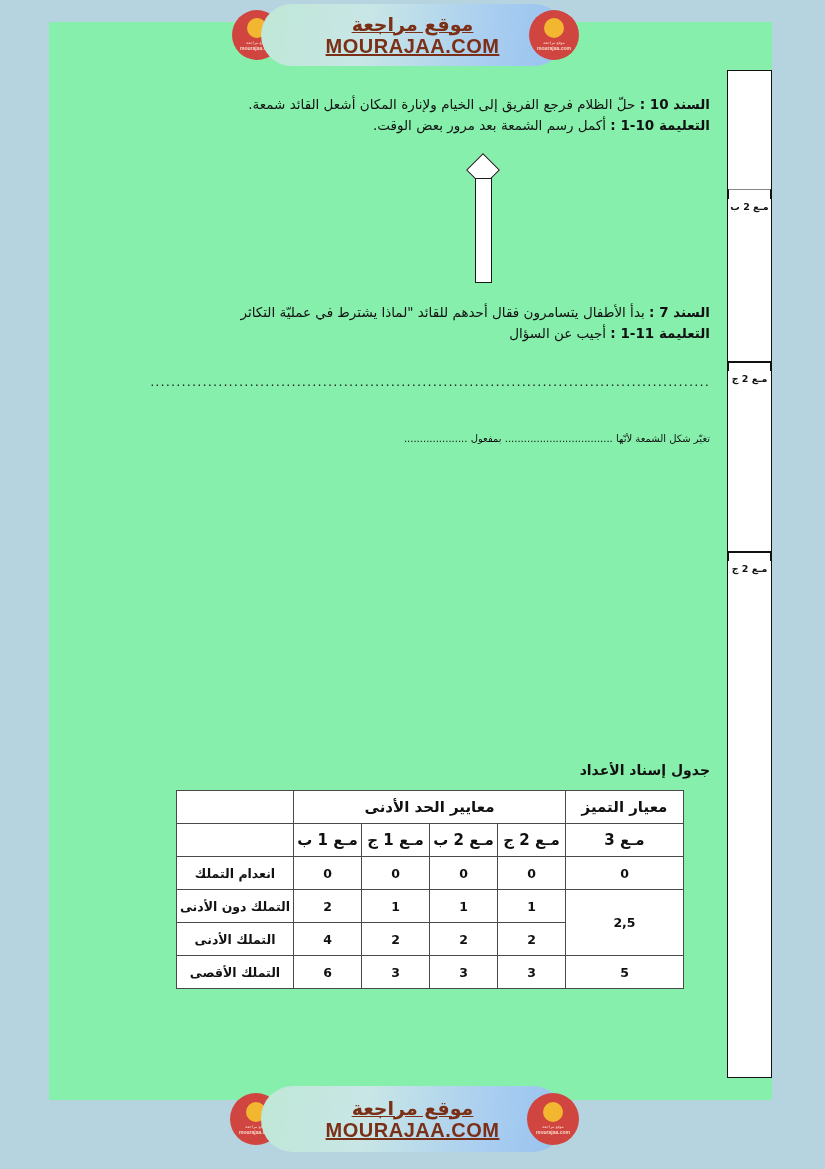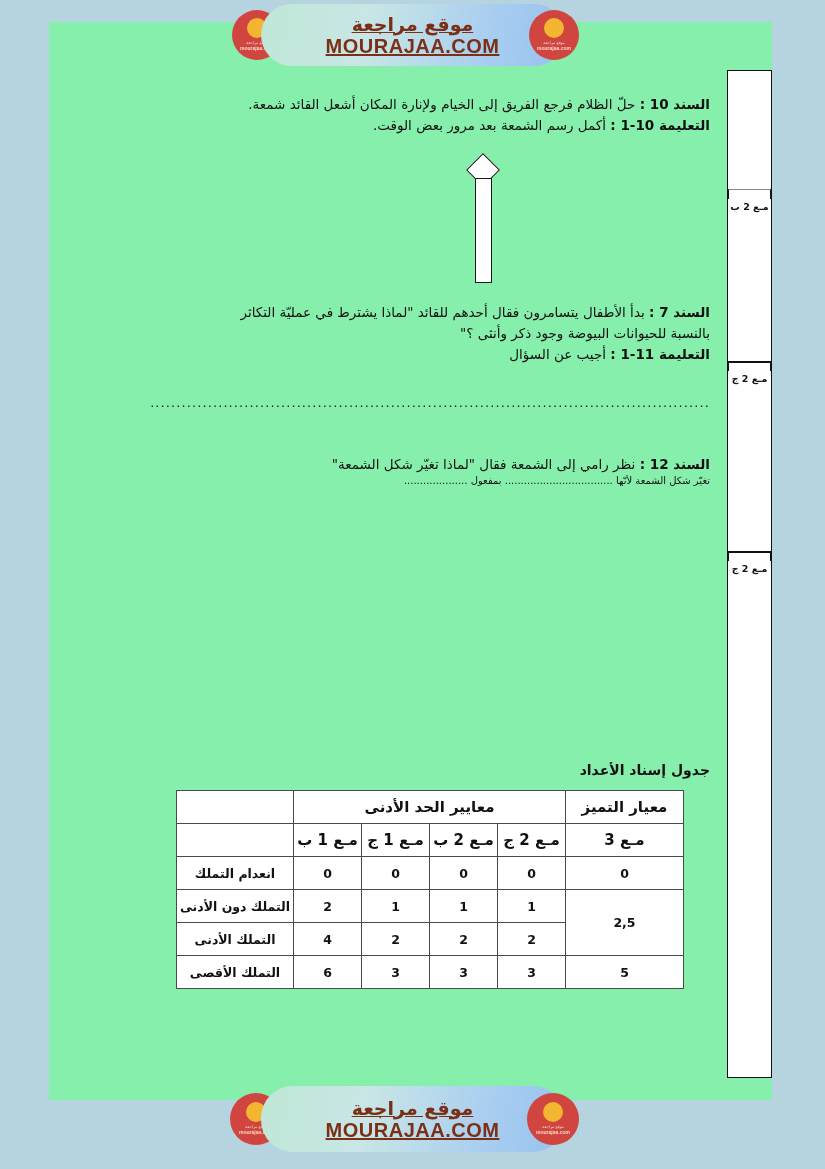--- a/index.html
+++ b/index.html
@@ -287,38 +287,33 @@
     <div class="candle-area">
       <div class="flame"></div>
       <div class="candle"></div>
     </div>
 
     <div class="block">
       <div class="line">
         <span class="lbl">السند 7 :</span>
         <span>بدأ الأطفال يتسامرون فقال أحدهم للقائد "لماذا يشترط في عمليّة التكاثر</span>
       </div>
-      <div class="line rtl-right">بالنسبة للحيوانات البيوضة وجود ذكر وأنثى ؟"</div>
       <div class="line rtl-right">
         <span class="lbl">التعليمة 11-1 :</span>
         <span>أجيب عن السؤال</span>
       </div>
     </div>
 
     <div class="spacer-30"></div>
 
     <div class="dots">...........................................................................................................................................................................</div>
 
     <div class="spacer-44"></div>
 
     <div class="block">
-      <div class="line rtl-right">
-        <span class="lbl">السند 12 :</span>
-        <span>نظر رامي إلى الشمعة فقال "لماذا تغيّر شكل الشمعة"</span>
-      </div>
       <div class="fill-line">
         <span>تغيّر شكل الشمعة لأنّها</span>
         <span>..................................</span>
         <span>بمفعول</span>
         <span>....................</span>
       </div>
     </div>
 
   </div>
 

